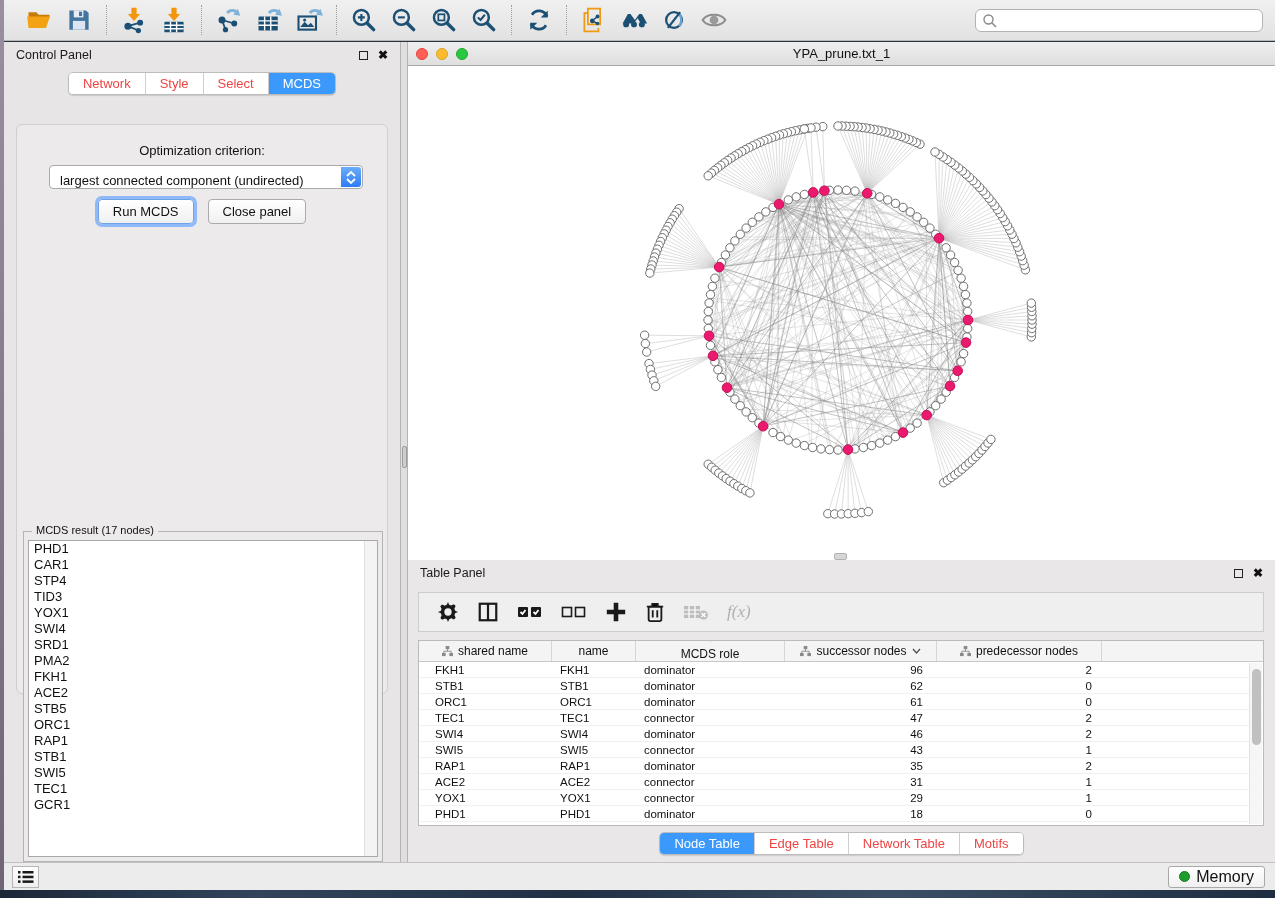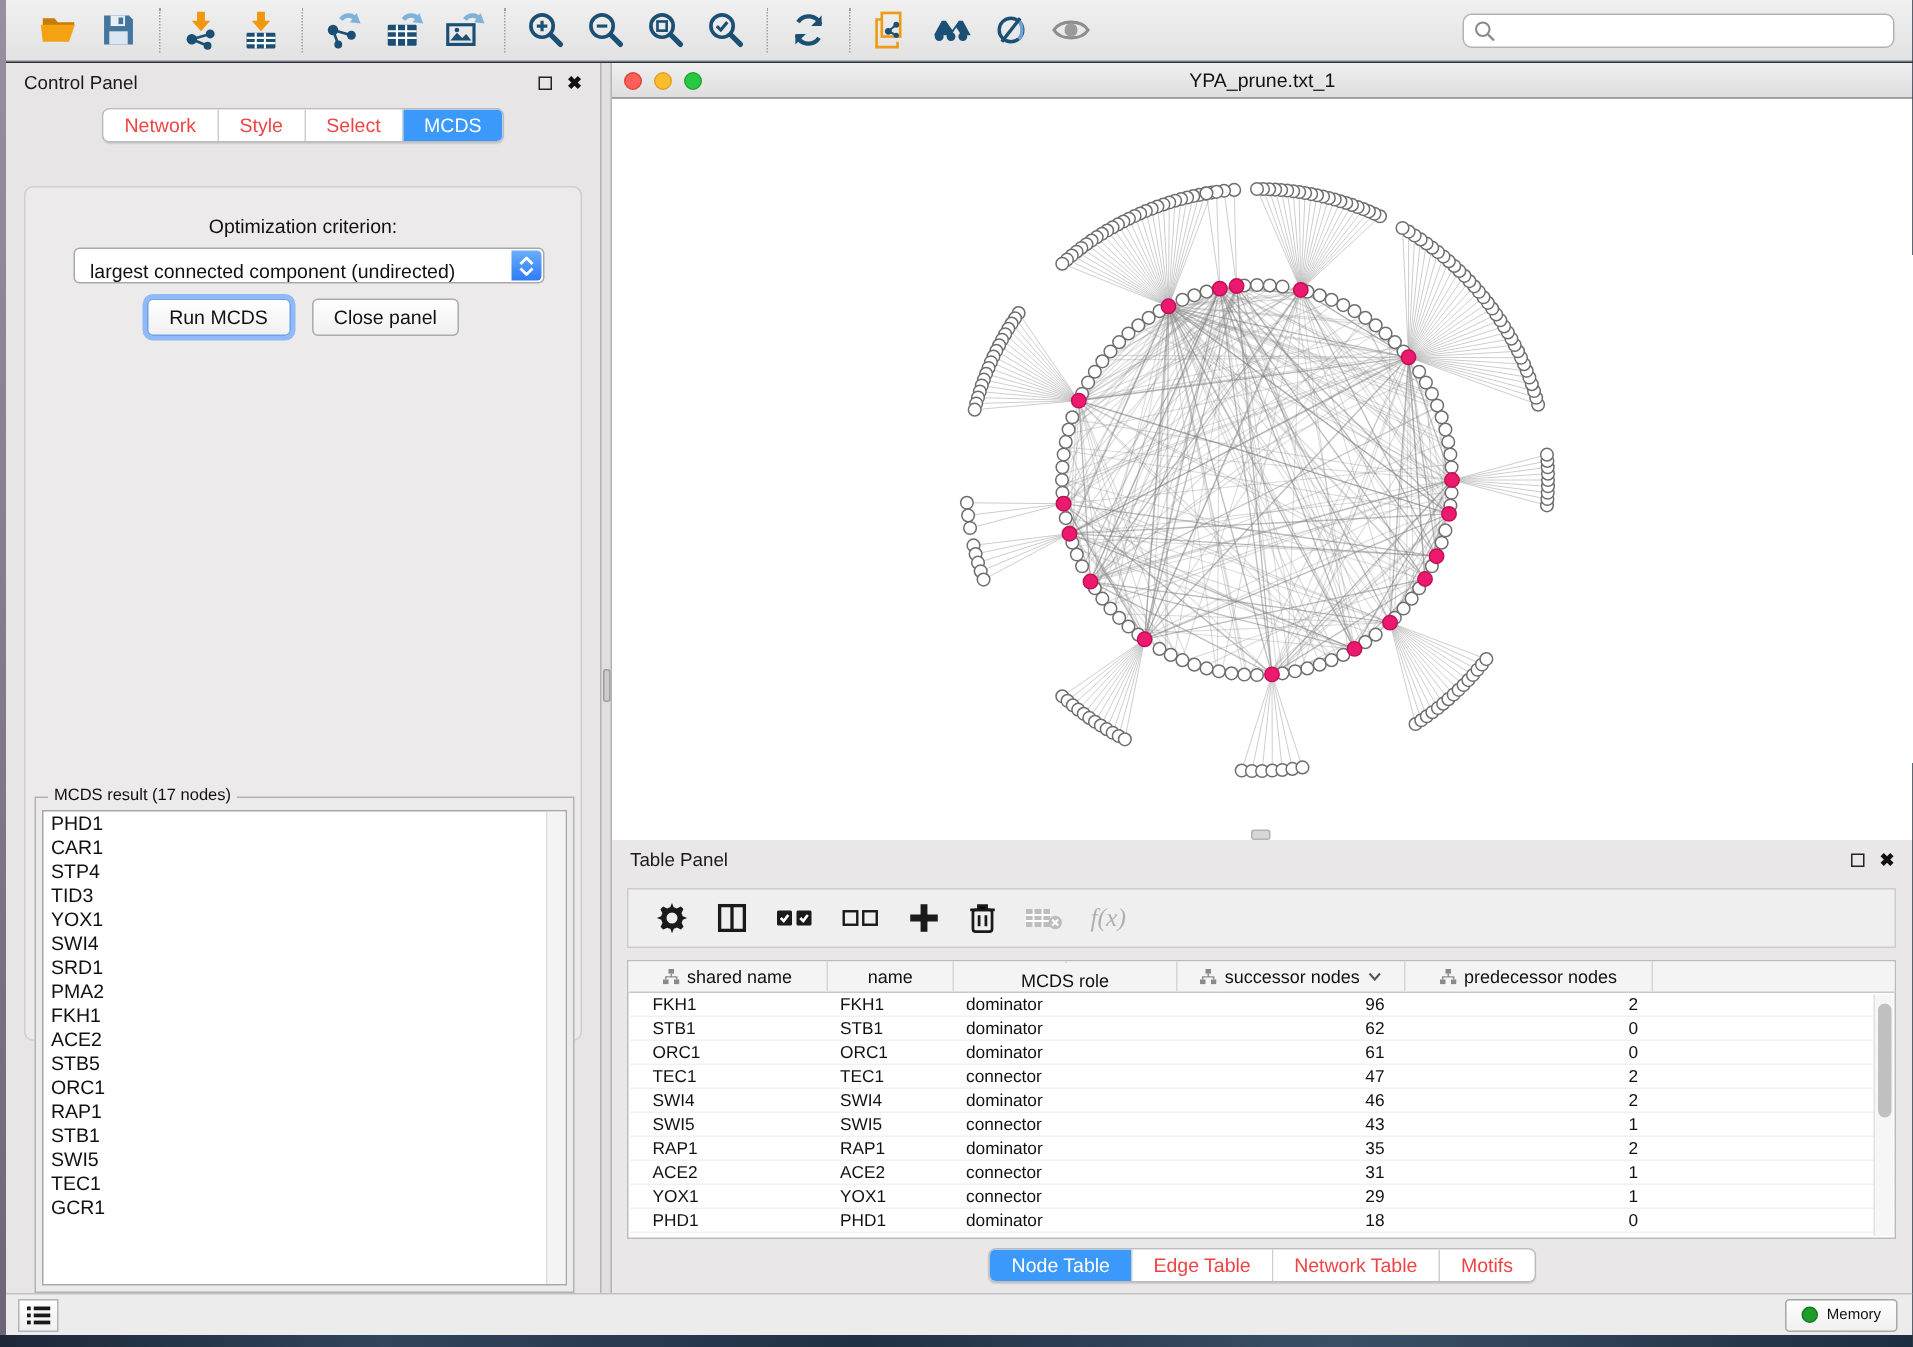--- a/index.html
+++ b/index.html
@@ -73,21 +73,21 @@
   .row { display:flex; height:16px; font-size:11.5px; color:#111; border-bottom:1px solid #f1f1f1; }
   .cell { overflow:hidden; white-space:nowrap; }
   #nt-scroll { position:absolute; right:1px; top:22px; width:13px; bottom:1px; background:#f6f6f6; border-left:1px solid #e2e2e2; }
   #nt-thumb { position:absolute; left:1.5px; top:6px; width:9px; height:76px; background:#c0c0c0; border-radius:5px; }
 
   #tp-tabs { position:absolute; left:0; top:272px; width:100%; display:flex; justify-content:center; }
 
   
   #status-bar { left:4px; top:862px; width:1271px; height:28px; background:#ececec; border-top:1px solid #c2c2c2; display:flex; align-items:center; }
   #list-btn { margin-left:8px; width:27px; height:22px; background:linear-gradient(#fff,#efefef); border:1px solid #b5b5b5; display:flex; align-items:center; justify-content:center; }
-  #memory-btn { margin-left:auto; margin-right:10px; height:22px; background:linear-gradient(#fff,#f0f0f0); border:1px solid #a8a8a8; border-radius:3px; display:flex; align-items:center; gap:6px; padding:0 10px; font-size:10px; color:#111; }
+  #memory-btn { margin-left:auto; margin-right:10px; height:22px; background:linear-gradient(#fff,#f0f0f0); border:1px solid #a8a8a8; border-radius:3px; display:flex; align-items:center; gap:6px; padding:0 10px; font-size:16px; color:#111; }
   #memory-dot { width:11px; height:11px; border-radius:50%; background:#1f9d2c; border:1px solid #157a20; }
 </style>
 </head>
 <body>
 
 <div id="wall-left" class="abs"></div>
 <div id="wall-bottom" class="abs"></div>
 
 <div id="toolbar" class="abs">
   <div class="tgroup">

